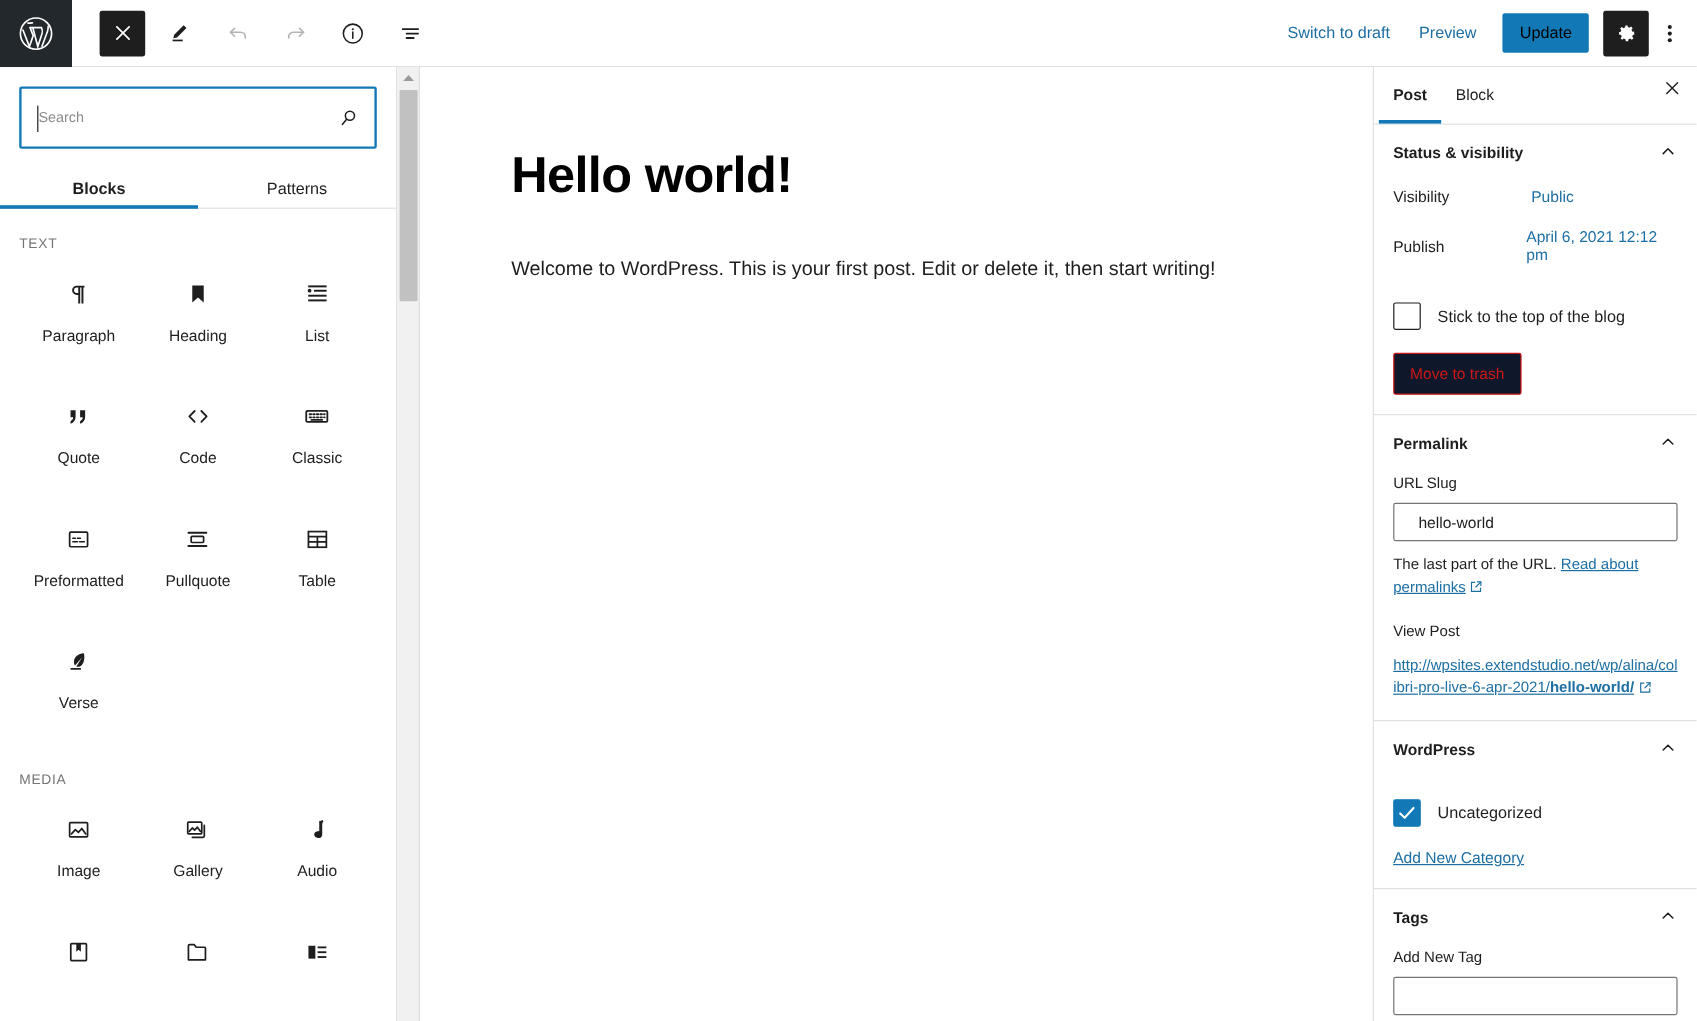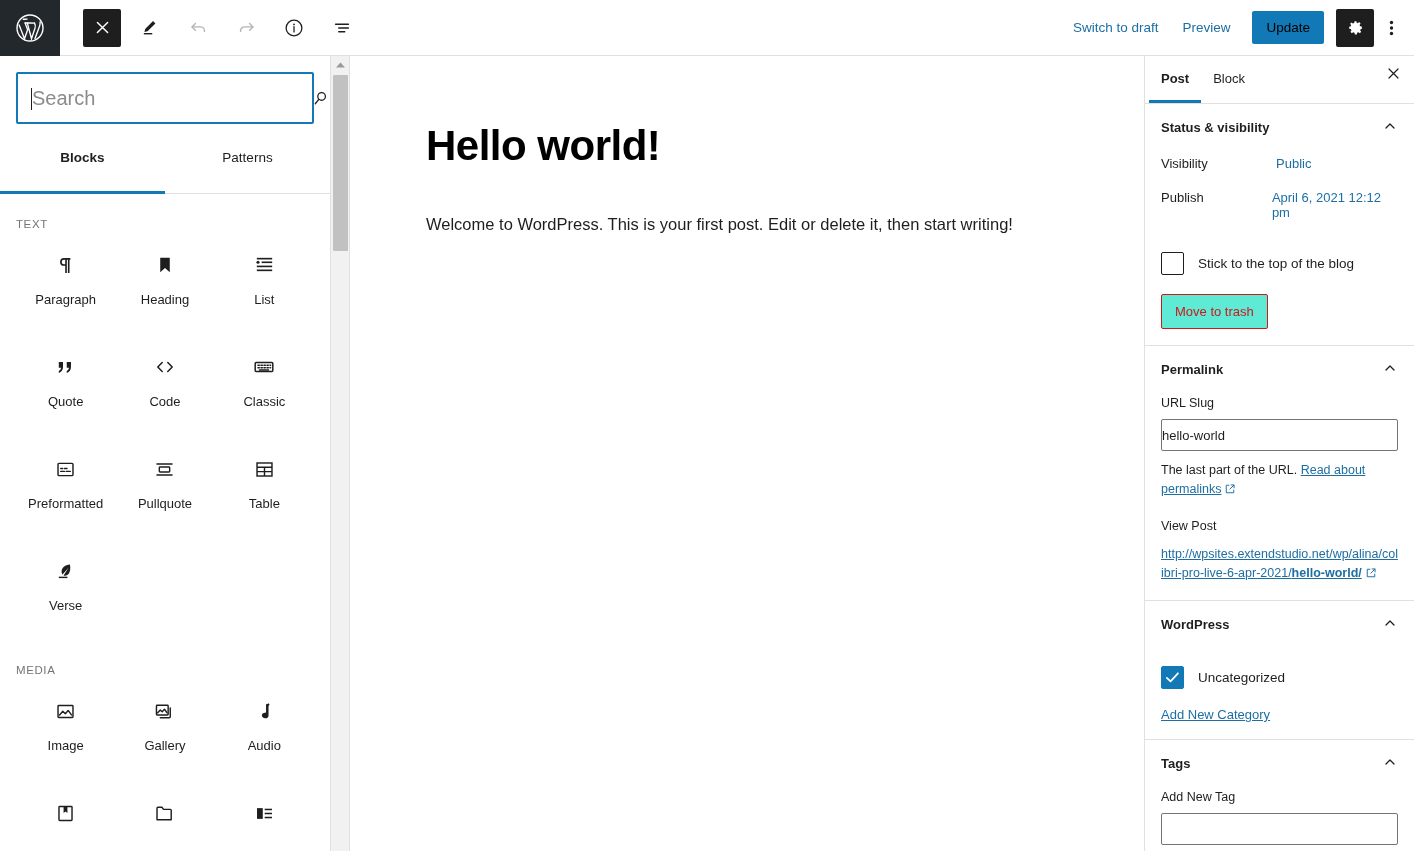--- a/index.html
+++ b/index.html
@@ -60,35 +60,35 @@
     position: absolute; top: 56px; left: 0; width: 331px; height: 795px;
     background: #fff; border-right: 1px solid #e0e0e0; overflow: hidden;
   }
   #search-wrap { padding: 16px 16px 0 16px; }
   #search-box {
     position: relative; height: 52px; border: 2px solid #1279b6;
     border-radius: 2px; display: flex; align-items: center;
   }
   #search-input {
     border: none; outline: none; flex: 1; height: 100%;
-    font-size: 20px; padding: 15px 14px; color: #1e1e1e;
+    font-size: 12px; padding: 15px 14px; color: #1e1e1e;
     font-family: "Liberation Sans", sans-serif; background: transparent;
   }
   #search-input::placeholder { color: #8b8b8b; }
   #caret {
     position: absolute; left: 13px; top: 14px; width: 1px; height: 22px;
     background: #1e1e1e;
   }
   #search-icon-btn {
     width: 44px; height: 100%; display: flex; align-items: center;
     justify-content: center; background: none; border: none; cursor: pointer;
   }
   #tabs { display: flex; margin-top: 14px; border-bottom: 1px solid #e0e0e0; }
   .tab {
-    flex: 1; text-align: center; font-size: 13.5px; padding: 12px 0 28px 0;
+    flex: 1; text-align: center; font-size: 13.5px; padding: 12px 0 8px 0;
     color: #1e1e1e; cursor: pointer; background: none; border: none;
     font-family: "Liberation Sans", sans-serif; position: relative;
   }
   .tab.active { font-weight: 600; }
   .tab.active::after {
     content: ""; position: absolute; left: 0; right: 0; bottom: -1px;
     height: 3px; background: #1279b6;
   }
   #blocklist { padding: 0 16px; }
   .cat-title {
@@ -166,44 +166,44 @@
   .panel { border-bottom: 1px solid #e0e0e0; padding: 14px 16px 16px 16px; }
   .panel-head {
     display: flex; align-items: center; justify-content: space-between;
     cursor: pointer; background: none; border: none; width: 100%; padding: 0;
   }
   .panel-head .ph-title {
     font-size: 13px; font-weight: 600; color: #1e1e1e;
     font-family: "Liberation Sans", sans-serif;
   }
   .row {
-    display: flex; align-items: flex-start; margin-top: 19px; font-size: 13px;
+    display: flex; align-items: center; margin-top: 19px; font-size: 13px;
   }
   .row-label { color: #1e1e1e; width: 115px; }
   .row-value {
     color: #1d6ea3; background: none; border: none; cursor: pointer;
     font-size: 13px; padding: 0; font-family: "Liberation Sans", sans-serif;
     text-align: left;
   }
   .check-row { display: flex; align-items: center; margin-top: 32px; }
   .cbox {
     width: 23px; height: 23px; border: 1px solid #1e1e1e; background: #fff;
     border-radius: 2px; flex: none; cursor: pointer; position: relative;
   }
   .cbox.checked { background: #1279b6; border-color: #1279b6; }
   .check-label { margin-left: 14px; font-size: 13.5px; color: #1e1e1e; }
   #trash-btn {
     margin-top: 19px; border: 1px solid #cc1818; color: #cc1818;
-    background: #5eead4; border-radius: 2px; font-size: 13px; padding: 9px 13px;
+    background: #0f172a; border-radius: 2px; font-size: 13px; padding: 9px 13px;
     cursor: pointer; font-family: "Liberation Sans", sans-serif;
   }
   .field-label { font-size: 12.5px; color: #1e1e1e; margin-top: 17px; }
   .text-input {
     margin-top: 9px; width: 100%; height: 32px; border: 1px solid #757575;
-    border-radius: 2px; padding: 0 0; font-size: 13px; color: #1e1e1e;
+    border-radius: 2px; padding: 0 20px; font-size: 13px; color: #1e1e1e;
     outline: none; font-family: "Liberation Sans", sans-serif;
   }
   .help {
     margin-top: 10px; font-size: 12.5px; color: #1e1e1e; line-height: 1.55;
   }
   .help a, .link-underline {
     color: #1d6ea3; text-decoration: underline; cursor: pointer;
   }
   .url-link {
     display: block; margin-top: 12px; font-size: 12.5px; color: #1d6ea3;

